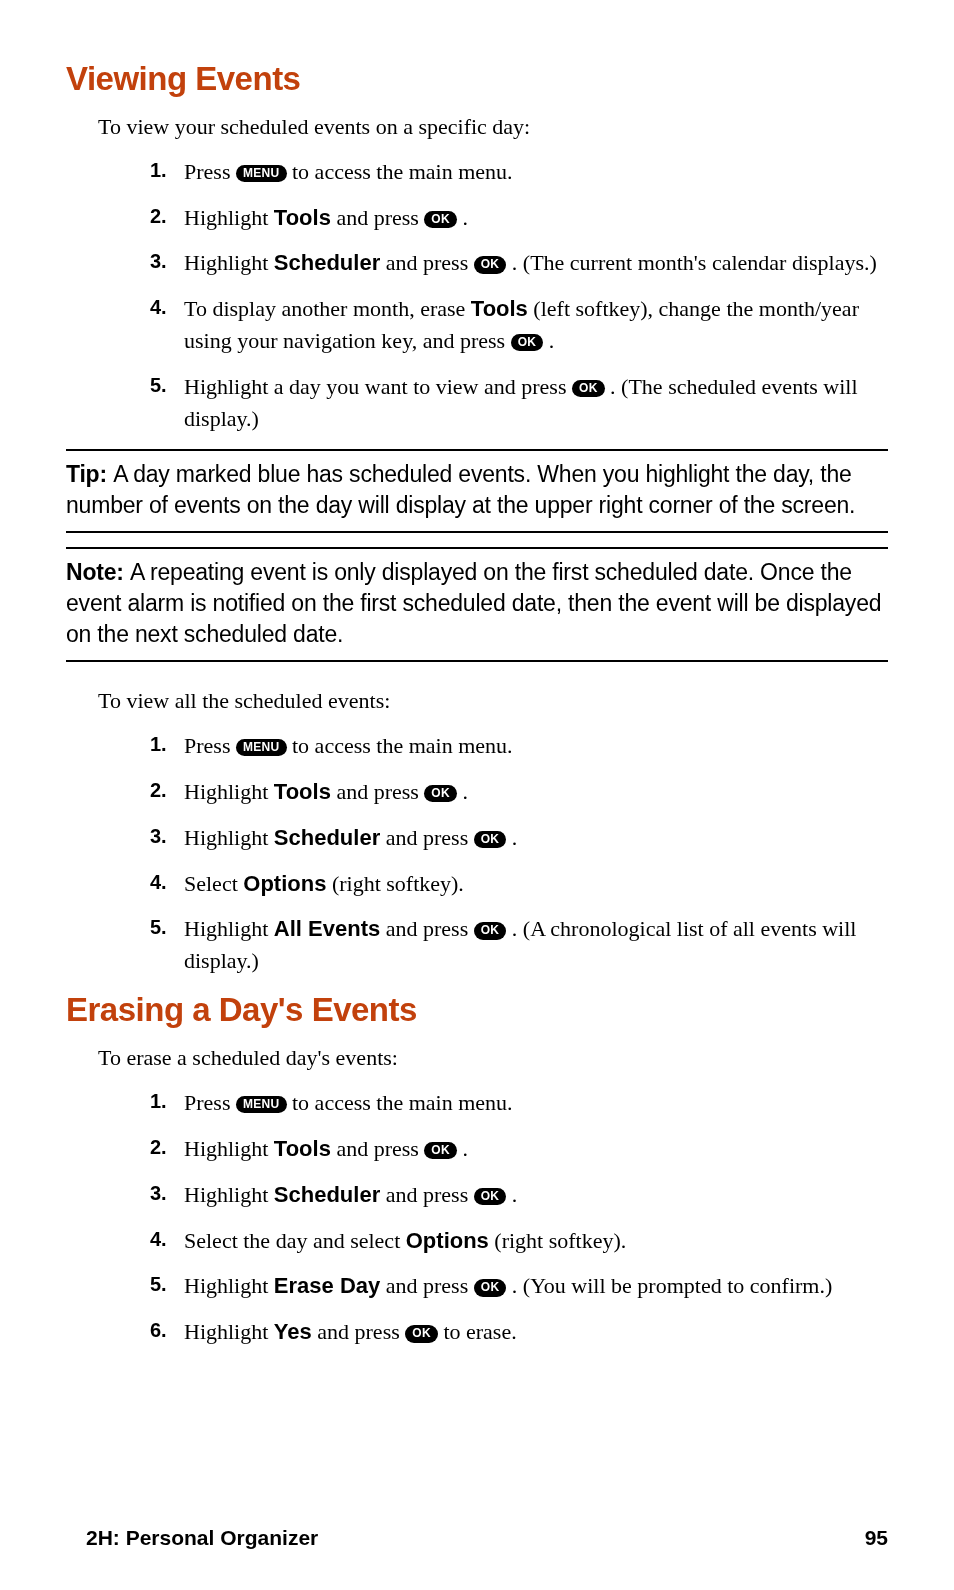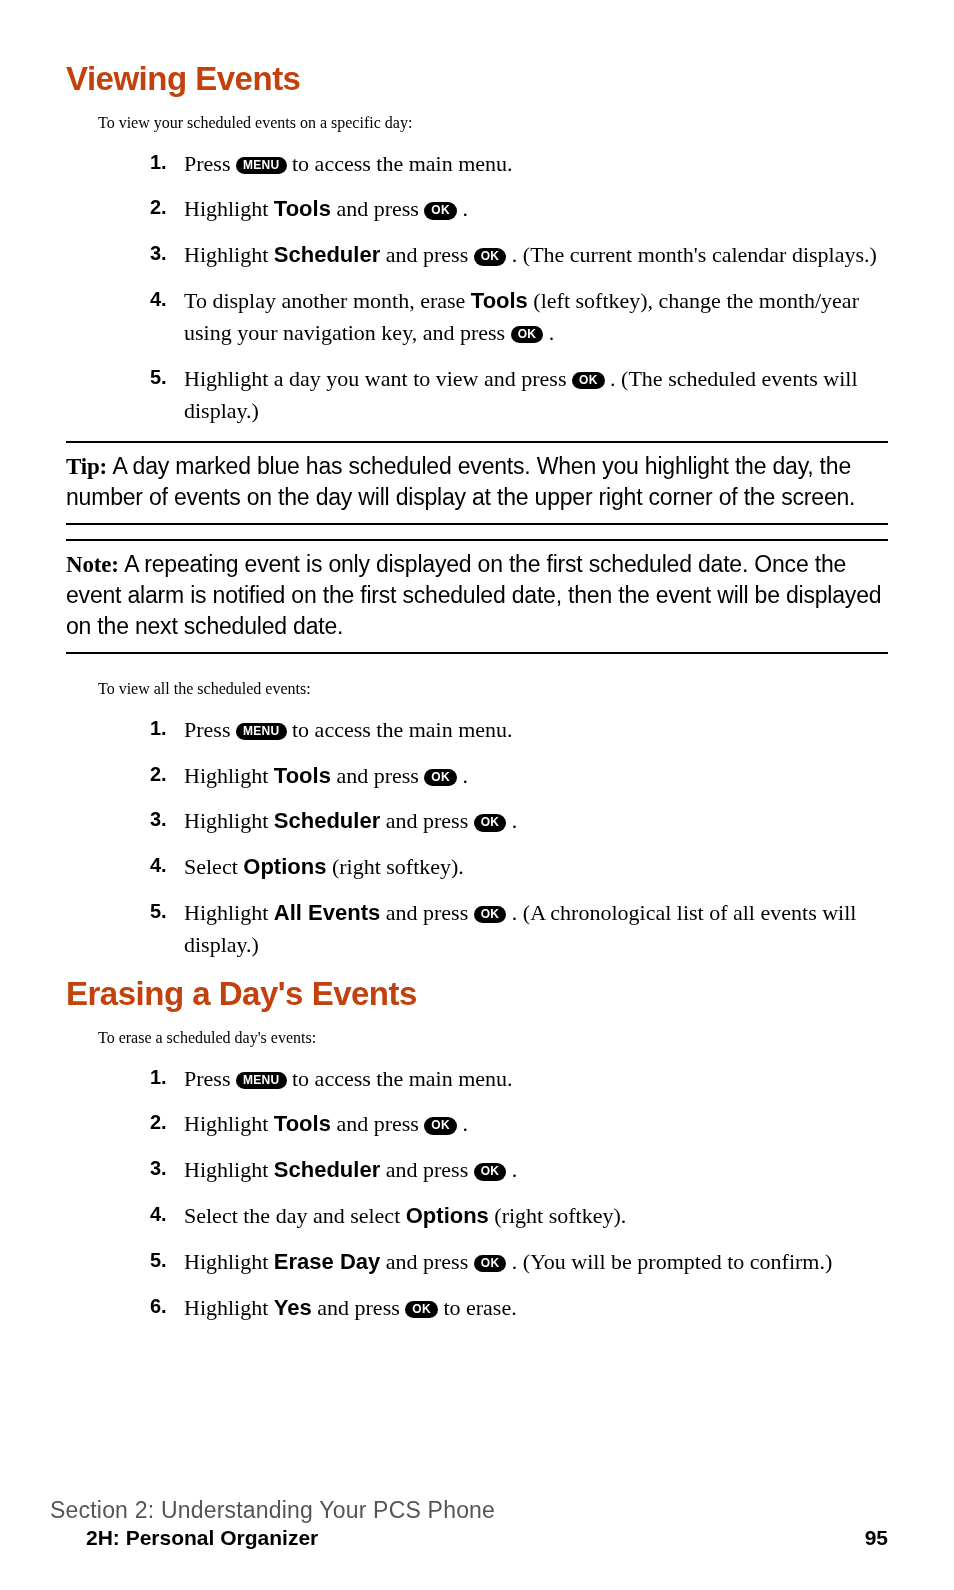--- a/index.html
+++ b/index.html
@@ -15,21 +15,21 @@
   .heading {
     font-family: 'Arial Narrow', Arial, sans-serif;
     font-stretch: condensed;
     font-weight: 700;
     color: #c2410c;
     font-size: 33px;
     letter-spacing: -0.5px;
     margin-bottom: 14px;
   }
   .intro {
-    font-size: 16px;
+    font-size: 22px;
     margin-left: 32px;
     margin-bottom: 14px;
     line-height: 1.35;
   }
   ol.steps {
     list-style: none;
     margin-left: 84px;
     margin-bottom: 14px;
   }
   ol.steps li {
@@ -70,21 +70,20 @@
     padding: 8px 0 10px 0;
     margin: 6px 0 14px 0;
     font-family: 'Arial Narrow', Arial, sans-serif;
     font-stretch: condensed;
     font-size: 23px;
     line-height: 1.35;
     letter-spacing: -0.2px;
   }
   .callout .lbl {
     font-weight: 700;
-    font-family: Liberation Serif, serif;
   }
   .footer {
     position: absolute;
     left: 50px;
     right: 66px;
     bottom: 40px;
   }
   .footer-row1 {
     font-family: 'Arial Narrow', Arial, sans-serif;
     font-stretch: condensed;
@@ -186,18 +185,17 @@
     <span class="num">5.</span>
     <span>Highlight </span><span class="bold-sans">Erase Day</span><span> and press </span> <span class="key">OK</span> <span>. (You will be prompted to confirm.)</span>
   </li>
   <li>
     <span class="num">6.</span>
     <span>Highlight </span><span class="bold-sans">Yes</span><span> and press </span> <span class="key">OK</span> <span> to erase.</span>
   </li>
 </ol>
 
 <div class="footer">
-  <div class="footer-row1">Section 2: Understanding Your PCS Phone</div>
   <div class="footer-row2">
     <span>2H: Personal Organizer</span>
     <span>95</span>
   </div>
 </div>
 
 </body></html>

